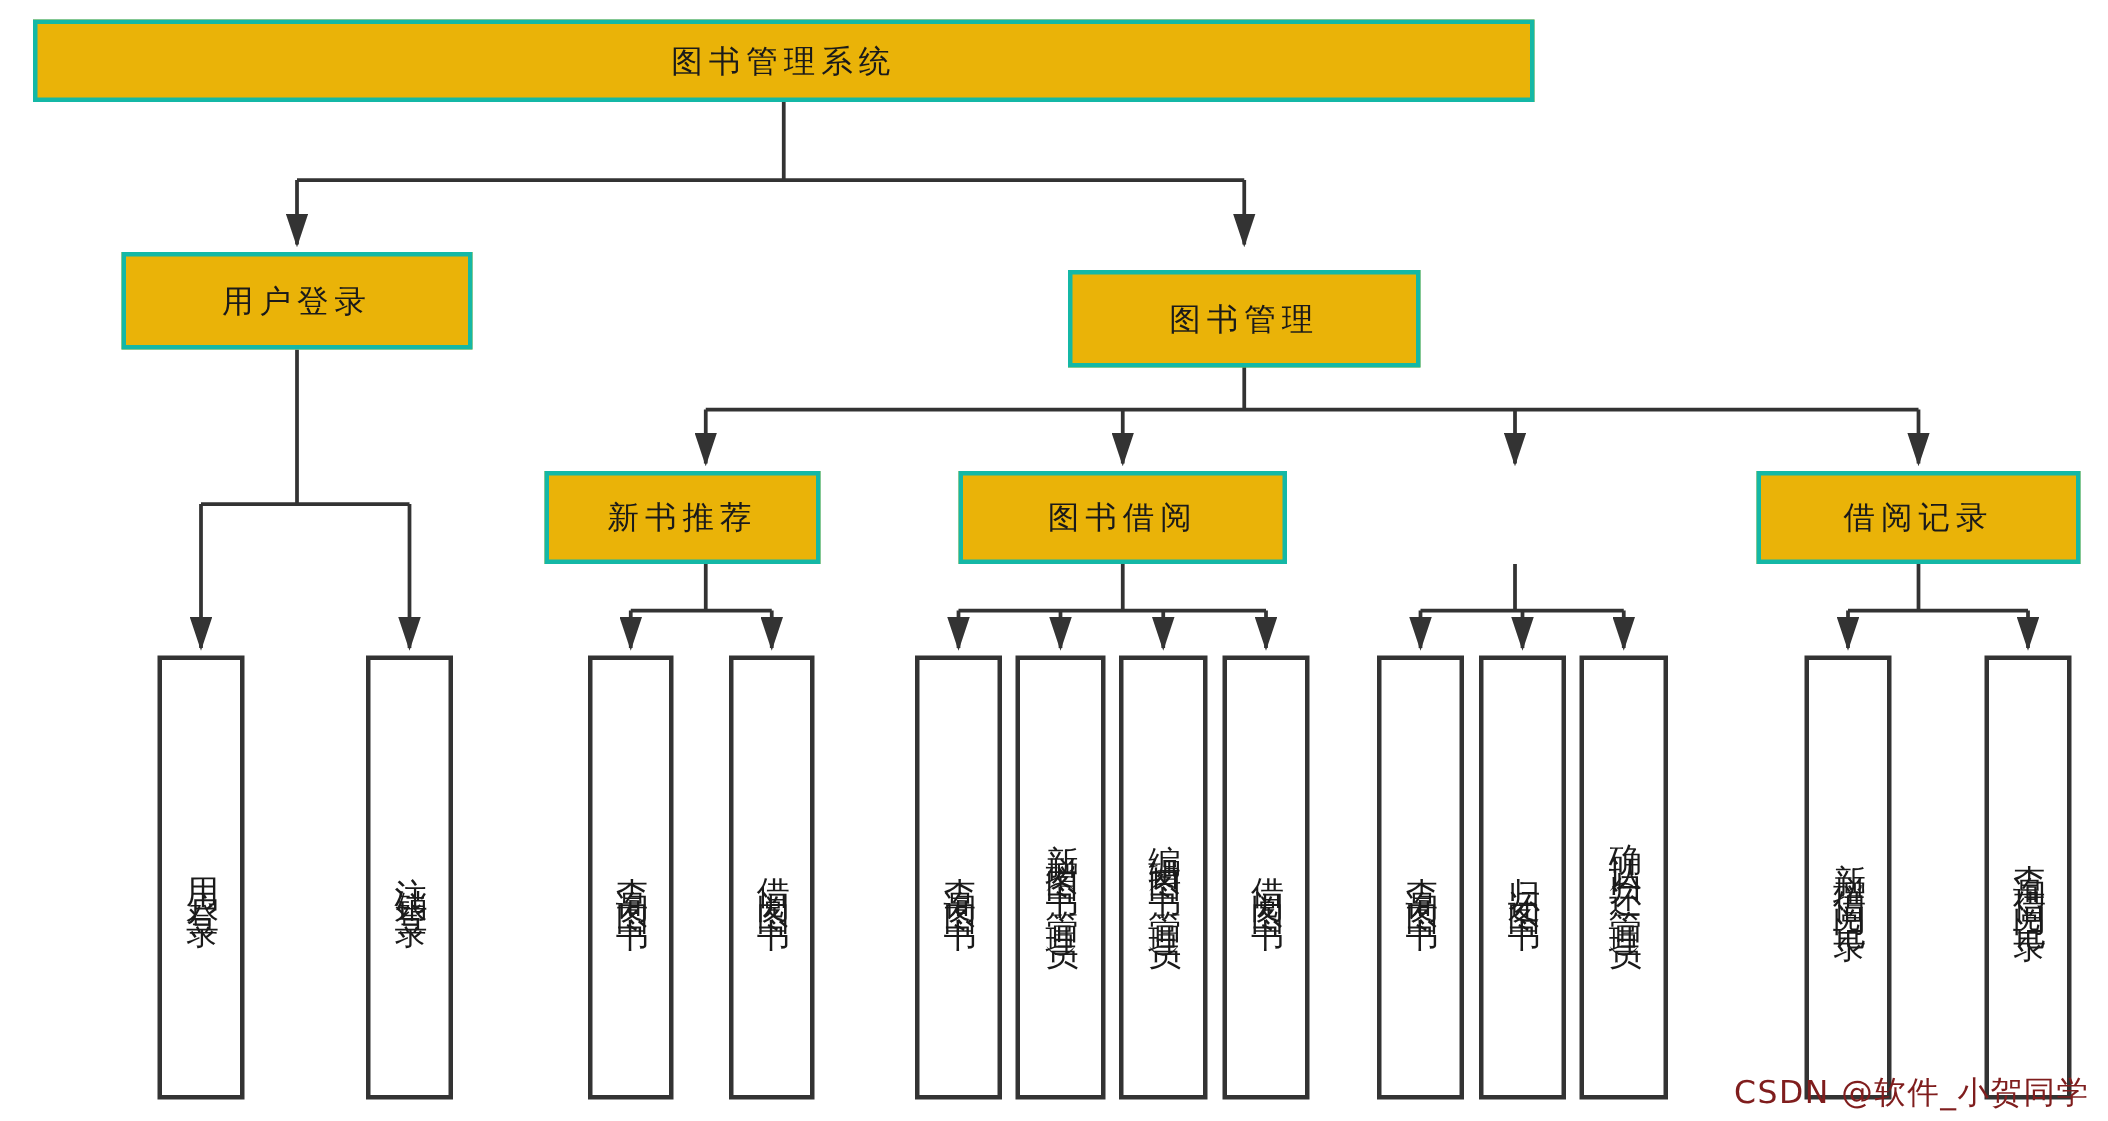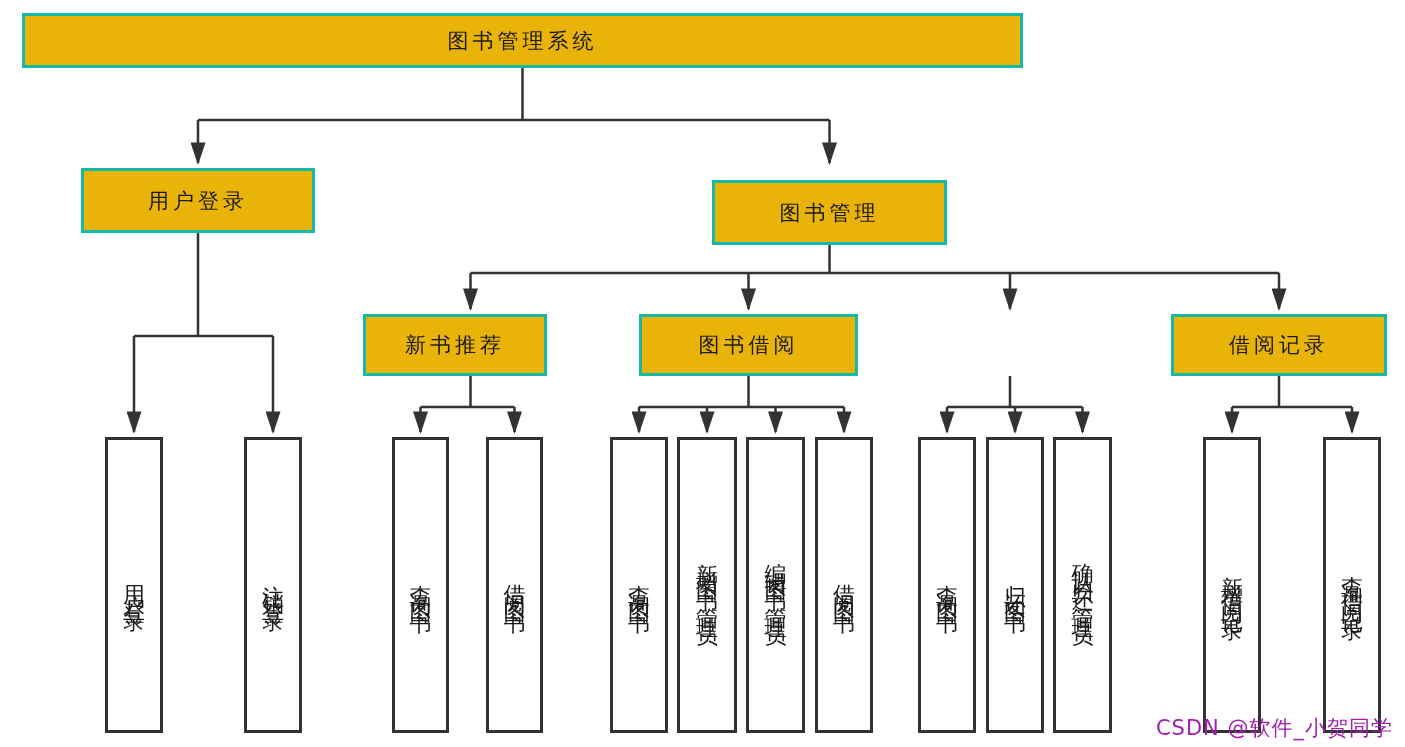--- a/index.html
+++ b/index.html
@@ -63,21 +63,21 @@
   .l-cb-query   { left: 918px; }
   .l-cb-return  { left: 986px; }
   .l-cb-confirm { left: 1053px; width: 59px; }
   .l-br-add     { left: 1203px; }
   .l-br-query   { left: 1323px; }
   .watermark {
     position: absolute;
     right: 12px;
     bottom: 5px;
     font-size: 21px;
-    color: #a21caf;
+    color: #7f1d1d;
     letter-spacing: 1px;
     z-index: 3;
     white-space: nowrap;
   }
 </style>
 </head>
 <body>
 
 <div class="stage">
 

